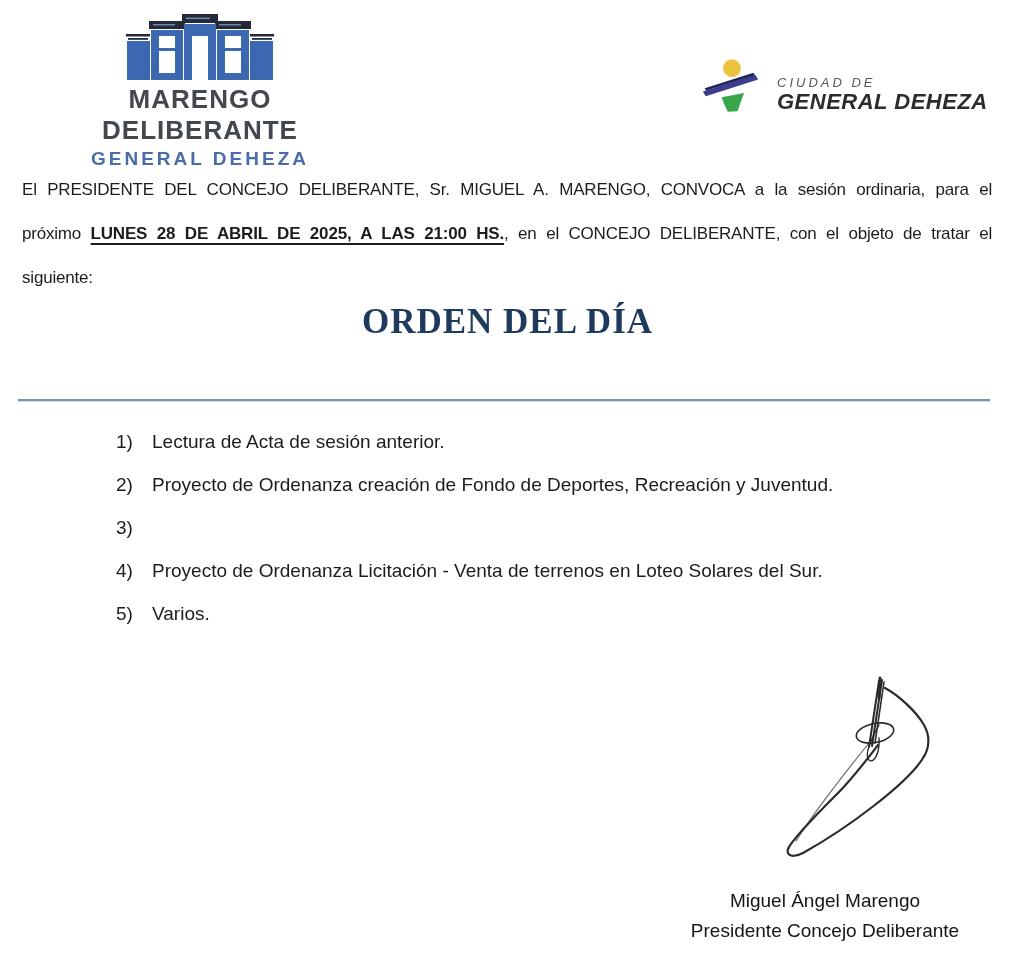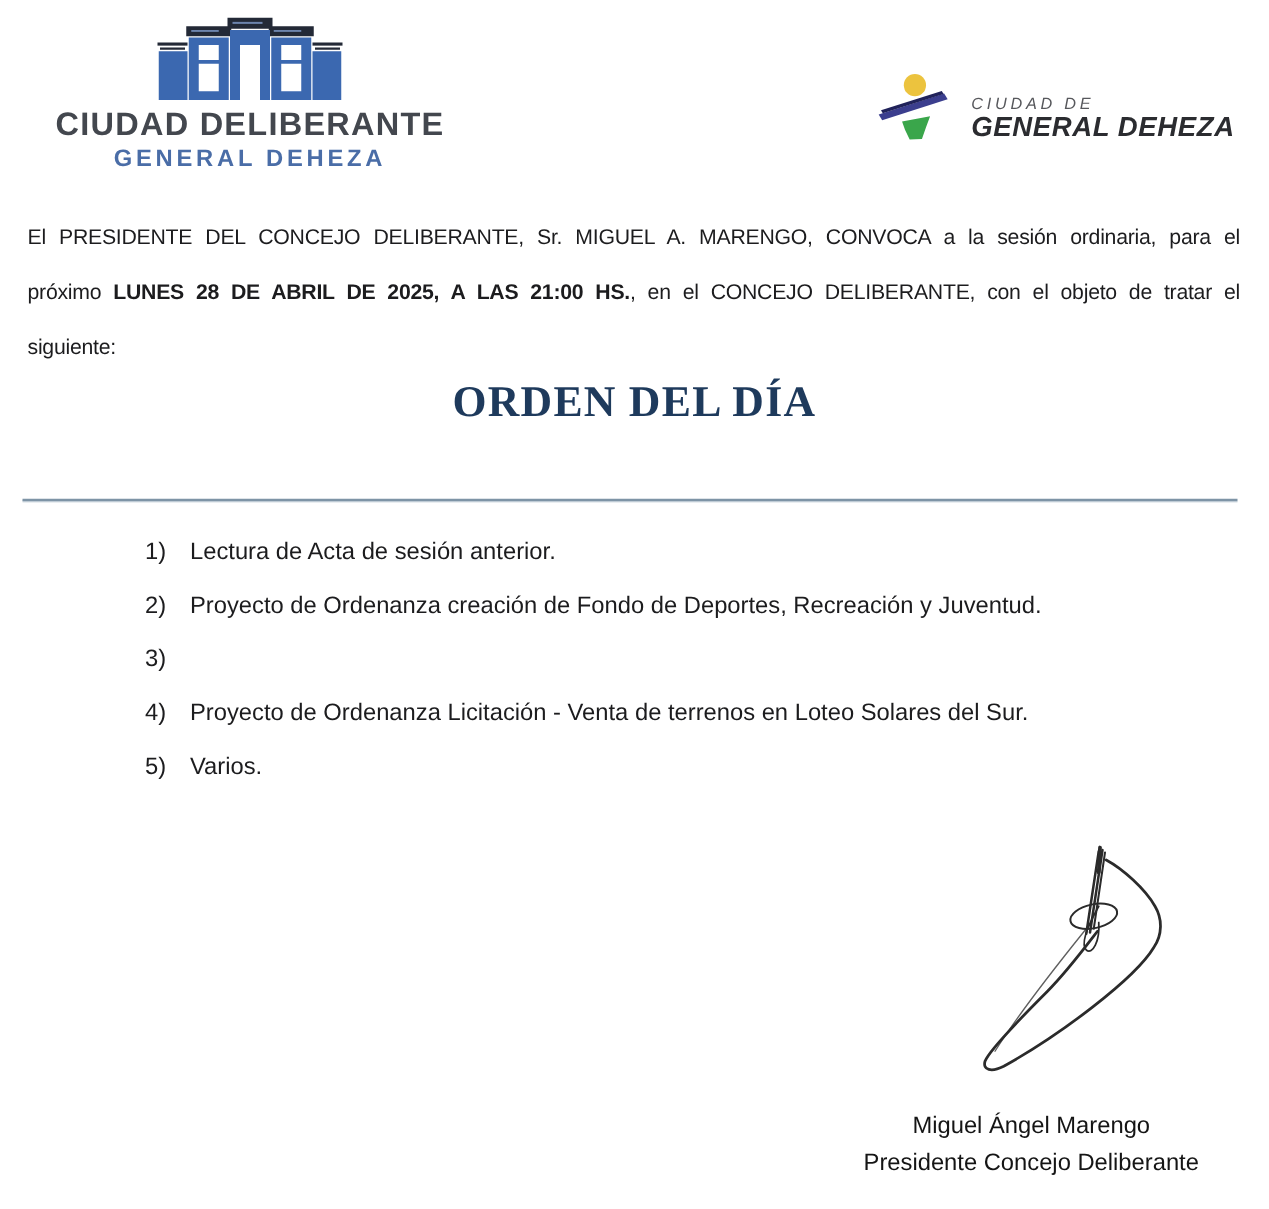--- a/index.html
+++ b/index.html
@@ -34,20 +34,21 @@
   .city-title{
     font-size:22px;font-weight:700;letter-spacing:0.5px;color:var(--right-title);
   }
 
   
   .intro{position:absolute;left:22px;top:168px;width:970px;font-size:17px;letter-spacing:-0.2px;}
   .intro-line{height:44px;line-height:44px;text-align:justify;text-align-last:justify;white-space:normal;}
   .intro-line.last{text-align:left;text-align-last:left;}
   .hl{
     font-weight:700;
+    text-decoration:underline;
     text-decoration-thickness:2px;
     text-underline-offset:4px;
   }
 
   
   .doc-title{
     position:absolute;left:0;top:302px;width:100%;
     text-align:center;
     font-family:"Liberation Serif", serif;
     font-weight:700;font-size:35px;letter-spacing:1px;
@@ -94,21 +95,21 @@
       <rect x="64" y="10" width="32" height="56" fill="var(--building-blue)"></rect>
       <rect x="97" y="16" width="32" height="50" fill="var(--building-blue)"></rect>
       <rect x="130" y="27" width="23" height="39" fill="var(--building-blue)"></rect>
 
       <rect x="39" y="22" width="16" height="12" fill="#ffffff"></rect>
       <rect x="39" y="37" width="16" height="22" fill="#ffffff"></rect>
       <rect x="72" y="22" width="16" height="44" fill="#ffffff"></rect>
       <rect x="105" y="22" width="16" height="12" fill="#ffffff"></rect>
       <rect x="105" y="37" width="16" height="22" fill="#ffffff"></rect>
     </svg>
-    <div class="cd-title">CIUDAD DELIBERANTE</div>
+    <div class="cd-title">MARENGO DELIBERANTE</div>
     <div class="cd-subtitle">GENERAL DEHEZA</div>
   </div>
 
   <div class="city-logo">
     <svg width="58" height="58" viewBox="0 0 62 60">
       <circle cx="32" cy="12" r="9.5" fill="var(--sun-yellow)"></circle>
       <path d="M1 37 L57 19 L60 24 L4 42 Z" fill="var(--stroke-blue)"></path>
       <path d="M3 33.5 L55 17 L56.5 19.5 L4.5 36 Z" fill="var(--stroke-dark)"></path>
       <path d="M21 43 L45 38.5 L41.5 48 L38 58 L27.5 58.5 L23.5 50 Z" fill="var(--brush-green)"></path>
     </svg>

